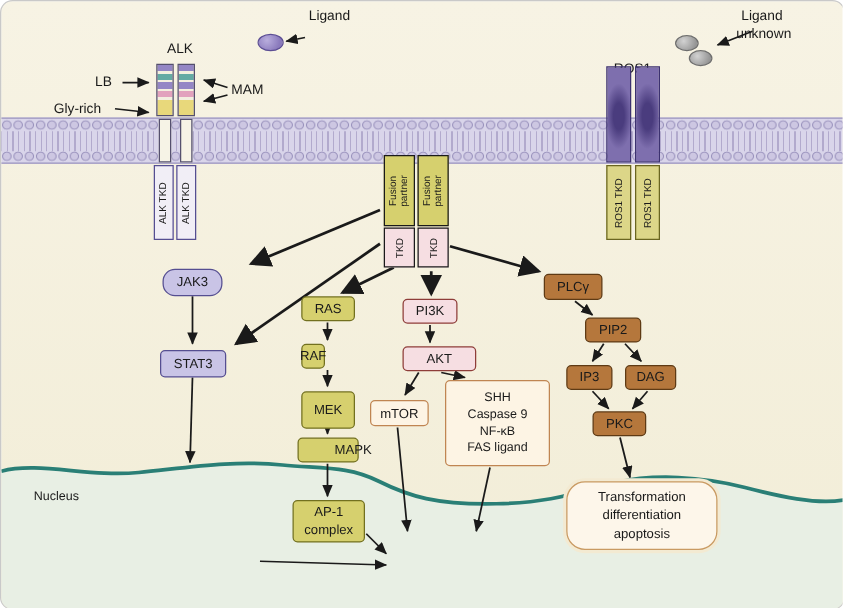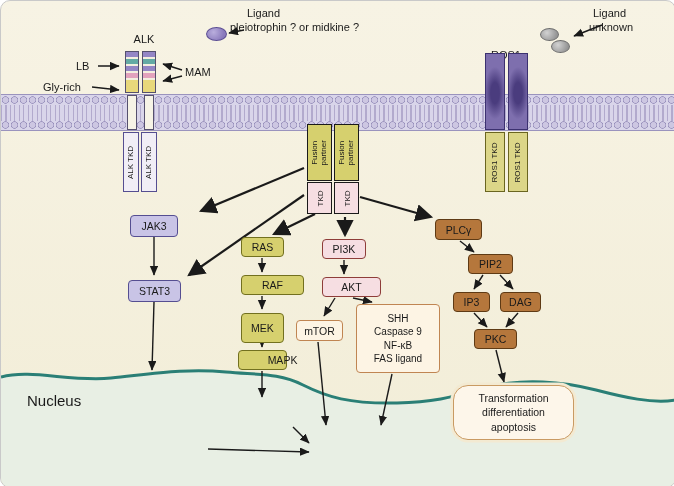--- a/index.html
+++ b/index.html
@@ -107,21 +107,20 @@
   </div>
   <div class="vbox" style="left:140px;top:131px;width:16px;height:60px;background:#f1eef6;border-color:#554e91;">
     <span class="vlabel">ALK TKD</span>
   </div>
   <div class="lbl" style="left:75px;top:59px;">LB</div>
   <div class="lbl" style="left:184px;top:65px;">MAM</div>
   <div class="lbl" style="left:42px;top:80px;">Gly-rich</div>
 
   <div class="oval" style="left:205px;top:26px;width:21px;height:14px;border:1px solid #5c4e94;background:radial-gradient(circle at 35% 35%,#b9aedd,#8a7abc 70%);"></div>
   <div class="lbl" style="left:246px;top:6px;">Ligand</div>
-  <div class="lbl" style="left:229px;top:20px;">pleiotrophin ? or midkine ?</div>
 
   <div class="lbl center" style="left:482px;top:32px;width:46px;font-size:11px;margin-top:16px;">ROS1</div>
   <div class="roscol" style="left:484px;top:52px;"></div>
   <div class="roscol" style="left:507px;top:52px;"></div>
   <div class="vbox" style="left:484px;top:131px;width:20px;height:60px;background:#dcd688;border-color:#6a6520;">
     <span class="vlabel">ROS1 TKD</span>
   </div>
   <div class="vbox" style="left:507px;top:131px;width:20px;height:60px;background:#dcd688;border-color:#6a6520;">
     <span class="vlabel">ROS1 TKD</span>
   </div>
@@ -139,38 +138,42 @@
     <span class="vlabel two">Fusion
 partner</span>
   </div>
   <div class="vbox pinkb" style="left:306px;top:181px;width:25px;height:32px;">
     <span class="vlabel">TKD</span>
   </div>
   <div class="vbox pinkb" style="left:333px;top:181px;width:25px;height:32px;">
     <span class="vlabel">TKD</span>
   </div>
 
-  <div class="node lav" style="left:129px;top:214px;width:48px;height:22px;">
+  <div class="node lav" style="left:129px;top:214px;width:48px;height:22px;border-radius:10px;">
     <span>JAK3</span>
   </div>
   <div class="node lav" style="left:127px;top:279px;width:53px;height:22px;">
     <span>STAT3</span>
   </div>
 
   <div class="node olive" style="left:240px;top:236px;width:43px;height:20px;">
     <span>RAS</span>
   </div>
-  <div class="node olive" style="left:240px;top:274px;width:63px;height:20px;">
+  <div class="node olive" style="left:240px;top:274px;width:19px;height:20px;">
     <span>RAF</span>
   </div>
   <div class="node olive" style="left:240px;top:312px;width:43px;height:30px;">
     <span>MEK</span>
   </div>
   <div class="node olive" style="left:237px;top:349px;width:49px;height:20px;padding-left:40px;">
     <span>MAPK</span>
+  </div>
+  <div class="node olive" style="left:233px;top:399px;width:58px;height:34px;">
+    <span class="pre">AP-1
+complex</span>
   </div>
 
   <div class="node pinkb" style="left:321px;top:238px;width:44px;height:20px;">
     <span>PI3K</span>
   </div>
   <div class="node pinkb" style="left:321px;top:276px;width:59px;height:20px;">
     <span>AKT</span>
   </div>
   <div class="node creamb" style="left:295px;top:319px;width:47px;height:21px;">
     <span>mTOR</span>
@@ -191,20 +194,20 @@
   <div class="node brown" style="left:452px;top:291px;width:37px;height:20px;">
     <span>IP3</span>
   </div>
   <div class="node brown" style="left:499px;top:291px;width:41px;height:20px;">
     <span>DAG</span>
   </div>
   <div class="node brown" style="left:473px;top:328px;width:43px;height:20px;">
     <span>PKC</span>
   </div>
 
-  <div class="lbl" style="left:26px;top:391px;font-size:15px;">Nucleus</div>
+  <div class="lbl" style="left:26px;top:391px;font-size:10px;">Nucleus</div>
   <div class="outbox" style="left:452px;top:384px;width:121px;height:55px;">
     <span class="pre">Transformation
 differentiation
 apoptosis</span>
   </div>
 
 </div>
 
 </body></html>

